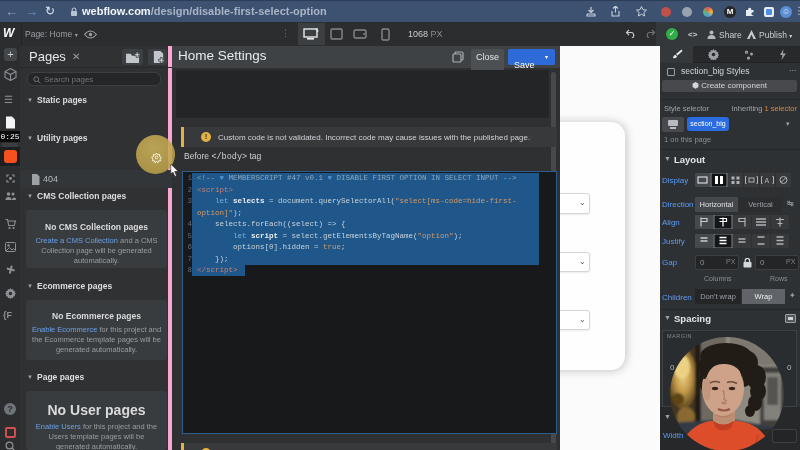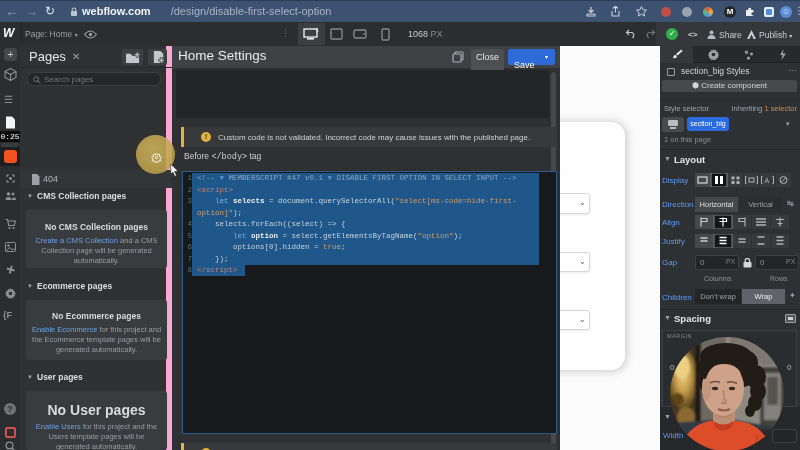--- a/index.html
+++ b/index.html
@@ -12,21 +12,21 @@
 <div class="abs" style="left:0;top:0;width:800px;height:450px;">
 
 <div class="abs" style="left:0;top:0;width:800px;height:22px;background:#3d5170;border-top:1px solid #2c3e57;">
   <div class="abs" style="left:5px;top:3px;color:#93a7c2;font-size:13px;">←</div>
   <div class="abs" style="left:25px;top:3px;color:#6f97cf;font-size:13px;">→</div>
   <div class="abs" style="left:45px;top:3px;color:#dfe7f0;font-size:12px;">↻</div>
   <svg class="abs" style="left:70px;top:6px;" width="8" height="10" viewBox="0 0 8 10">
         <rect x="1" y="4" width="6" height="5" rx="0.8" fill="#b9c4d2"></rect>
         <path d="M2.2 4 V2.8 a1.8 1.8 0 0 1 3.6 0 V4" fill="none" stroke="#b9c4d2" stroke-width="1.1"></path>
       </svg>
-  <div class="abs" style="left:82px;top:4px;font-size:11px;color:#f2f5f8;font-weight:bold;">webflow.com<span style="font-weight:normal;color:#a9b5c5;padding-left:20px;">/design/disable-first-select-option</span></div>
+  <div class="abs" style="left:82px;top:4px;font-size:11px;color:#f2f5f8;font-weight:bold;">webflow.com<span style="font-weight:bold;color:#a9b5c5;">/design/disable-first-select-option</span></div>
 
   <svg class="abs" style="left:586px;top:6px;" width="10" height="10" viewBox="0 0 10 10">
         <path d="M5 0 v5 M2.5 3 L5 5.5 7.5 3" stroke="#c7d1de" stroke-width="1.2" fill="none"></path>
         <path d="M1 7 h8 M1 7 v2 h8 v-2" stroke="#c7d1de" stroke-width="1.1" fill="none"></path>
       </svg>
   <svg class="abs" style="left:611px;top:5px;" width="9" height="11" viewBox="0 0 9 11">
         <path d="M4.5 0 L7 2.5 M4.5 0 L2 2.5 M4.5 0.5 v6" stroke="#c7d1de" stroke-width="1.1" fill="none"></path>
         <path d="M1 5 v5 h7 V5" stroke="#c7d1de" stroke-width="1.1" fill="none"></path>
       </svg>
   <svg class="abs" style="left:636px;top:5px;" width="11" height="11" viewBox="0 0 11 11">
@@ -136,21 +136,21 @@
       </svg>
   <div class="abs" style="left:3px;top:264px;color:#8d9195;font-size:9px;font-weight:bold;">{F</div>
   <div class="abs" style="left:4px;top:357px;width:12px;height:12px;border-radius:50%;background:#6f7479;color:#2b2d2f;font-size:9px;font-weight:bold;text-align:center;line-height:12px;">?</div>
   <div class="abs" style="left:5px;top:381px;width:11px;height:11px;border:2px solid #d05050;border-radius:2px;"></div>
   <svg class="abs" style="left:5px;top:395px;" width="11" height="11" viewBox="0 0 11 11">
         <circle cx="4.5" cy="4.5" r="3.4" fill="none" stroke="#8d9195" stroke-width="1.2"></circle>
         <path d="M7 7 L10 10" stroke="#8d9195" stroke-width="1.3"></path>
       </svg>
 </div>
 
-<div class="abs" style="left:20px;top:46px;width:152px;height:404px;background:#2f3133;border-right:6px solid #f9a8d4;">
+<div class="abs" style="left:20px;top:46px;width:152px;height:404px;background:#2f3133;border-right:4px solid #f9a8d4;">
 
   <div class="abs" style="left:0;top:0;width:152px;height:22px;border-bottom:1px solid #26282a;">
     <div class="abs" style="left:9px;top:3px;font-size:13px;color:#e6e8ea;">Pages</div>
     <div class="abs" style="left:52px;top:5px;font-size:10px;color:#9aa0a6;">✕</div>
     <div class="abs" style="left:102px;top:3px;width:21px;height:16px;background:#3d4043;border-radius:2px;"></div>
     <div class="abs" style="left:128px;top:3px;width:19px;height:16px;background:#3d4043;border-radius:2px;"></div>
     <svg class="abs" style="left:105px;top:5px;" width="16" height="13" viewBox="0 0 17 14">
           <path d="M1 3 h5 l1.5 2 H15 v8 H1 z" fill="#c3c7cb"></path>
           <path d="M12 1 h2 v2 h2 v2 h-2 v2 h-2 V5 h-2 V3 h2 z" fill="#c3c7cb" stroke="#2f3133" stroke-width="0.7"></path>
         </svg>
@@ -161,22 +161,30 @@
   </div>
 
   <div class="abs" style="left:7px;top:26px;width:134px;height:14px;background:#242628;border:1px solid #3c3f42;border-radius:6px;">
     <svg class="abs" style="left:5px;top:3px;" width="8" height="8" viewBox="0 0 8 8">
           <circle cx="3.2" cy="3.2" r="2.4" fill="none" stroke="#70767c" stroke-width="1"></circle>
           <path d="M5 5 L7.5 7.5" stroke="#70767c" stroke-width="1"></path>
         </svg>
     <span class="abs" style="left:16px;top:2px;font-size:8px;color:#70767c;">Search pages</span>
   </div>
 
-
-
+  <div class="abs" style="left:0;top:48px;width:152px;height:14px;">
+    <span class="abs" style="left:7px;top:3px;font-size:6px;color:#9aa0a6;">▼</span>
+    <span class="abs" style="left:17px;top:1px;font-size:8.5px;font-weight:bold;color:#dcdee0;">Static pages</span>
+  </div>
+
+
+  <div class="abs" style="left:0;top:86px;width:152px;height:14px;">
+    <span class="abs" style="left:7px;top:3px;font-size:6px;color:#9aa0a6;">▼</span>
+    <span class="abs" style="left:17px;top:1px;font-size:8.5px;font-weight:bold;color:#dcdee0;">Utility pages</span>
+  </div>
 
 
   <div class="abs" style="left:116px;top:89px;width:39px;height:39px;border-radius:50%;background:radial-gradient(circle at 45% 35%, #cdb45c 0%, #c0a44c 60%, #b29844 100%);opacity:0.87;z-index:5;"></div>
   <svg class="abs" style="left:131px;top:106px;z-index:6;" width="11" height="11" viewBox="0 0 11 11">
         <path d="M5.5 1 l1.1 1.9 2.1-0.6 -0.2 2.2 2 0.9 -1.6 1.4 0.9 2 -2.2 0 -0.8 2 -1.3-1.7 -1.3 1.7 -0.8-2 -2.2 0 0.9-2 -1.6-1.4 2-0.9 -0.2-2.2 2.1 0.6 z" fill="none" stroke="#f4f0dc" stroke-width="1"></path>
         <circle cx="5.5" cy="5.5" r="1.3" fill="none" stroke="#f4f0dc" stroke-width="1"></circle>
       </svg>
   <svg class="abs" style="left:150px;top:118px;z-index:7;" width="10" height="13" viewBox="0 0 13 17">
         <path d="M1 0 L10.5 9.5 L6 9.8 L8.5 15.2 L6.3 16.2 L3.8 10.7 L1 13 z" fill="#fff" stroke="#222" stroke-width="0.8"></path>
       </svg>
@@ -201,21 +209,21 @@
     <span class="abs" style="left:7px;top:3px;font-size:6px;color:#9aa0a6;">▼</span>
     <span class="abs" style="left:17px;top:1px;font-size:8.5px;font-weight:bold;color:#dcdee0;">Ecommerce pages</span>
   </div>
   <div class="abs" style="left:6px;top:254px;width:141px;height:60px;background:#393c3e;border-radius:3px;text-align:center;">
     <div style="margin-top:11px;font-size:8.5px;font-weight:bold;color:#d9dbdd;">No Ecommerce pages</div>
     <div style="margin-top:4px;font-size:7.5px;line-height:10px;color:#989da2;"><span style="color:#6ba1e8;">Enable Ecommerce</span> for this project and<br>the Ecommerce template pages will be<br>generated automatically.</div>
   </div>
 
   <div class="abs" style="left:0;top:325px;width:152px;height:14px;">
     <span class="abs" style="left:7px;top:3px;font-size:6px;color:#9aa0a6;">▼</span>
-    <span class="abs" style="left:17px;top:1px;font-size:8.5px;font-weight:bold;color:#dcdee0;">User pages</span>
+    <span class="abs" style="left:17px;top:1px;font-size:8.5px;font-weight:bold;color:#dcdee0;">Page pages</span>
   </div>
   <div class="abs" style="left:6px;top:345px;width:141px;height:59px;background:#393c3e;border-radius:3px;text-align:center;">
     <div style="margin-top:11px;font-size:14px;font-weight:bold;color:#d9dbdd;">No User pages</div>
     <div style="margin-top:4px;font-size:7.5px;line-height:10px;color:#989da2;"><span style="color:#6ba1e8;">Enable Users</span> for this project and the<br>Users template pages will be<br>generated automatically.</div>
   </div>
 </div>
 
 <div class="abs" style="left:172px;top:46px;width:388px;height:404px;background:#2e3032;">
 
   <div class="abs" style="left:0;top:0;width:388px;height:22px;background:#3f4245;">
@@ -247,21 +255,21 @@
     <div class="abs" style="left:9px;top:1px;width:347px;height:92px;background:#20578a;"></div>
     <div class="abs" style="left:9px;top:93px;width:53px;height:11px;background:#20578a;"></div>
 
     <div class="abs mono" style="left:3px;top:1px;width:6px;font-size:7.5px;line-height:11.5px;color:#5f6b78;text-align:right;">1<br>2<br>3<br><br>4<br>5<br>6<br>7<br>8</div>
 
     <pre class="abs mono" style="left:14px;top:1px;font-size:7.5px;line-height:11.5px;color:#c6d2da;"><span style="color:#8aa6bc;">&lt;!-- <span style="color:#4f8fd0;">♥</span> MEMBERSCRIPT #47 v0.1 <span style="color:#4f8fd0;">♥</span> DISABLE FIRST OPTION IN SELECT INPUT --&gt;</span>
 <span style="color:#c97f70;">&lt;script&gt;</span>
     <span style="color:#6fb3e0;">let</span> <b style="color:#e8eef2;">selects</b> = document.querySelectorAll(<span style="color:#d29a66;">"select[ms-code=hide-first-</span>
 <span style="color:#d29a66;">option]"</span>);
     selects.forEach((select) =&gt; {
-        <span style="color:#6fb3e0;">let</span> <b style="color:#e8eef2;">option</b> = select.getElementsByTagName(<span style="color:#d29a66;">"option"</span>);
+        <span style="color:#6fb3e0;">let</span> <b style="color:#e8eef2;">script</b> = select.getElementsByTagName(<span style="color:#d29a66;">"option"</span>);
         options[0].hidden = <span style="color:#d29a66;">true</span>;
     });
 <span style="color:#c97f70;">&lt;/script&gt;</span></pre>
   </div>
 
   <div class="abs" style="left:9px;top:397px;width:376px;height:20px;background:#37393b;border-left:3px solid #e3b341;">
     <div class="abs" style="left:17px;top:5px;width:10px;height:10px;border-radius:50%;background:#e3b341;color:#37393b;font-size:8px;font-weight:bold;text-align:center;line-height:10px;">!</div>
     <div class="abs" style="left:34px;top:6px;font-size:8px;color:#cfd3d7;">Custom code is not validated. Incorrect code may cause issues with the published page.</div>
   </div>
 </div>

